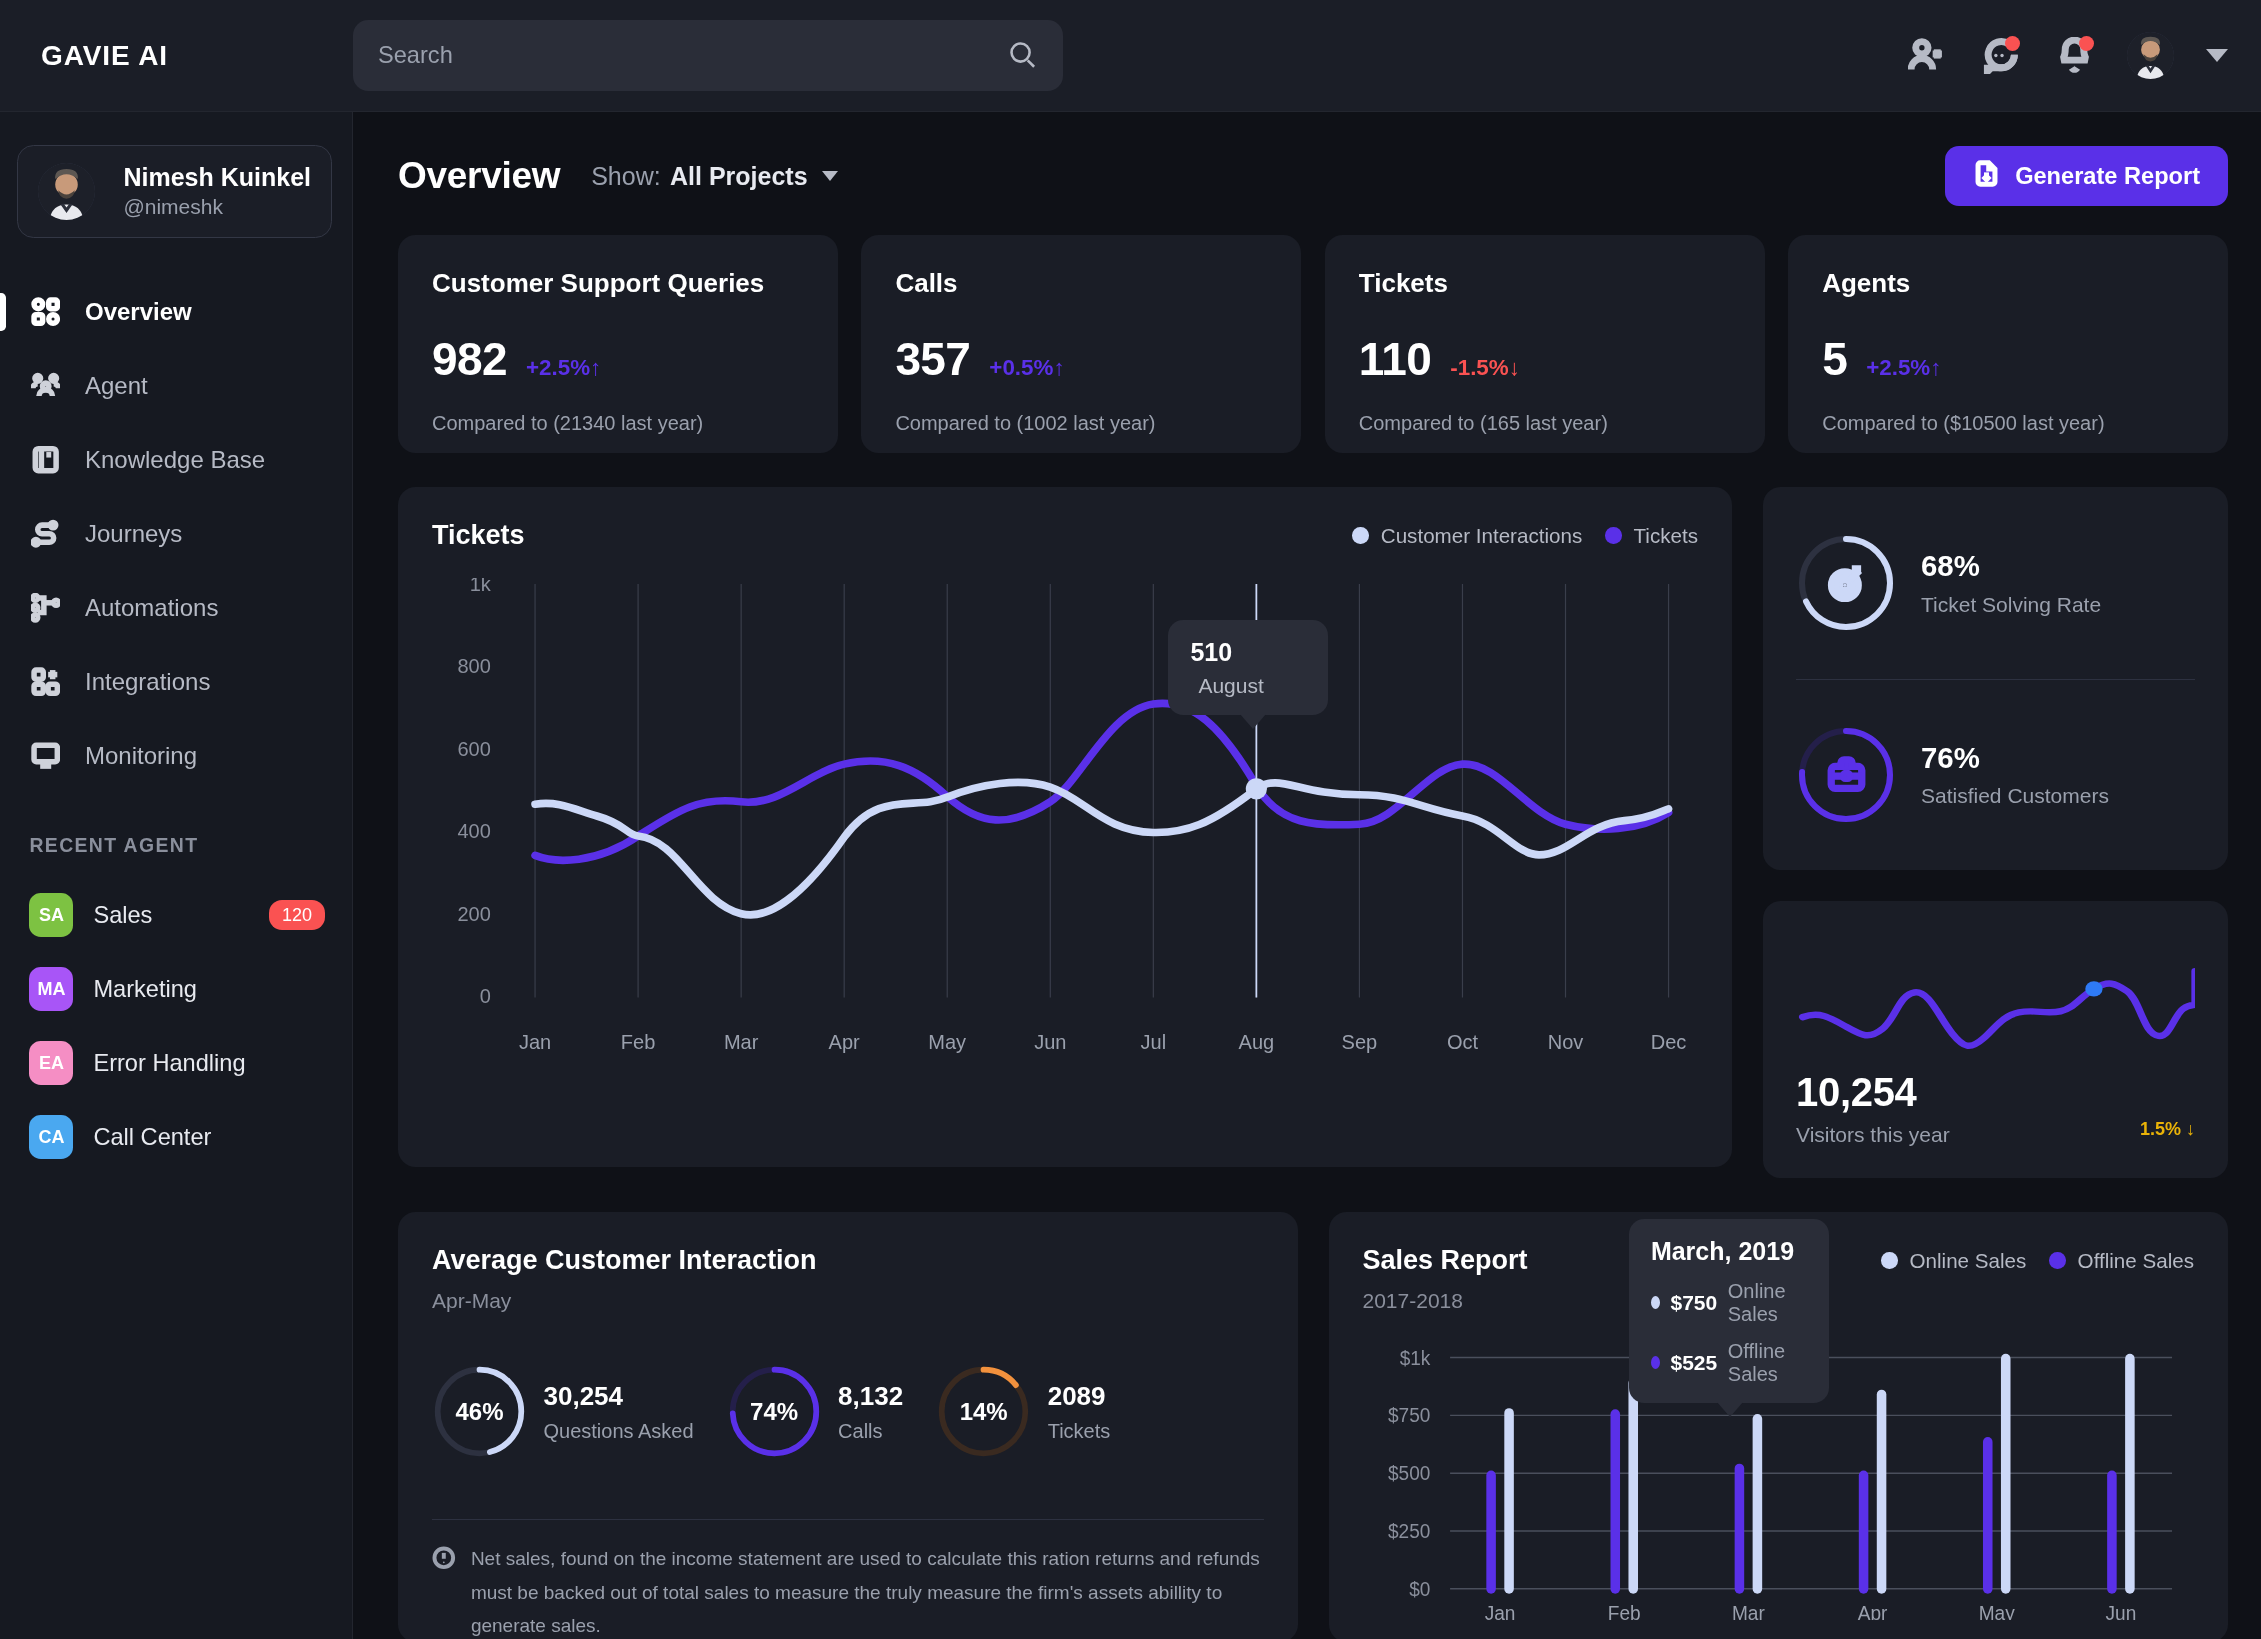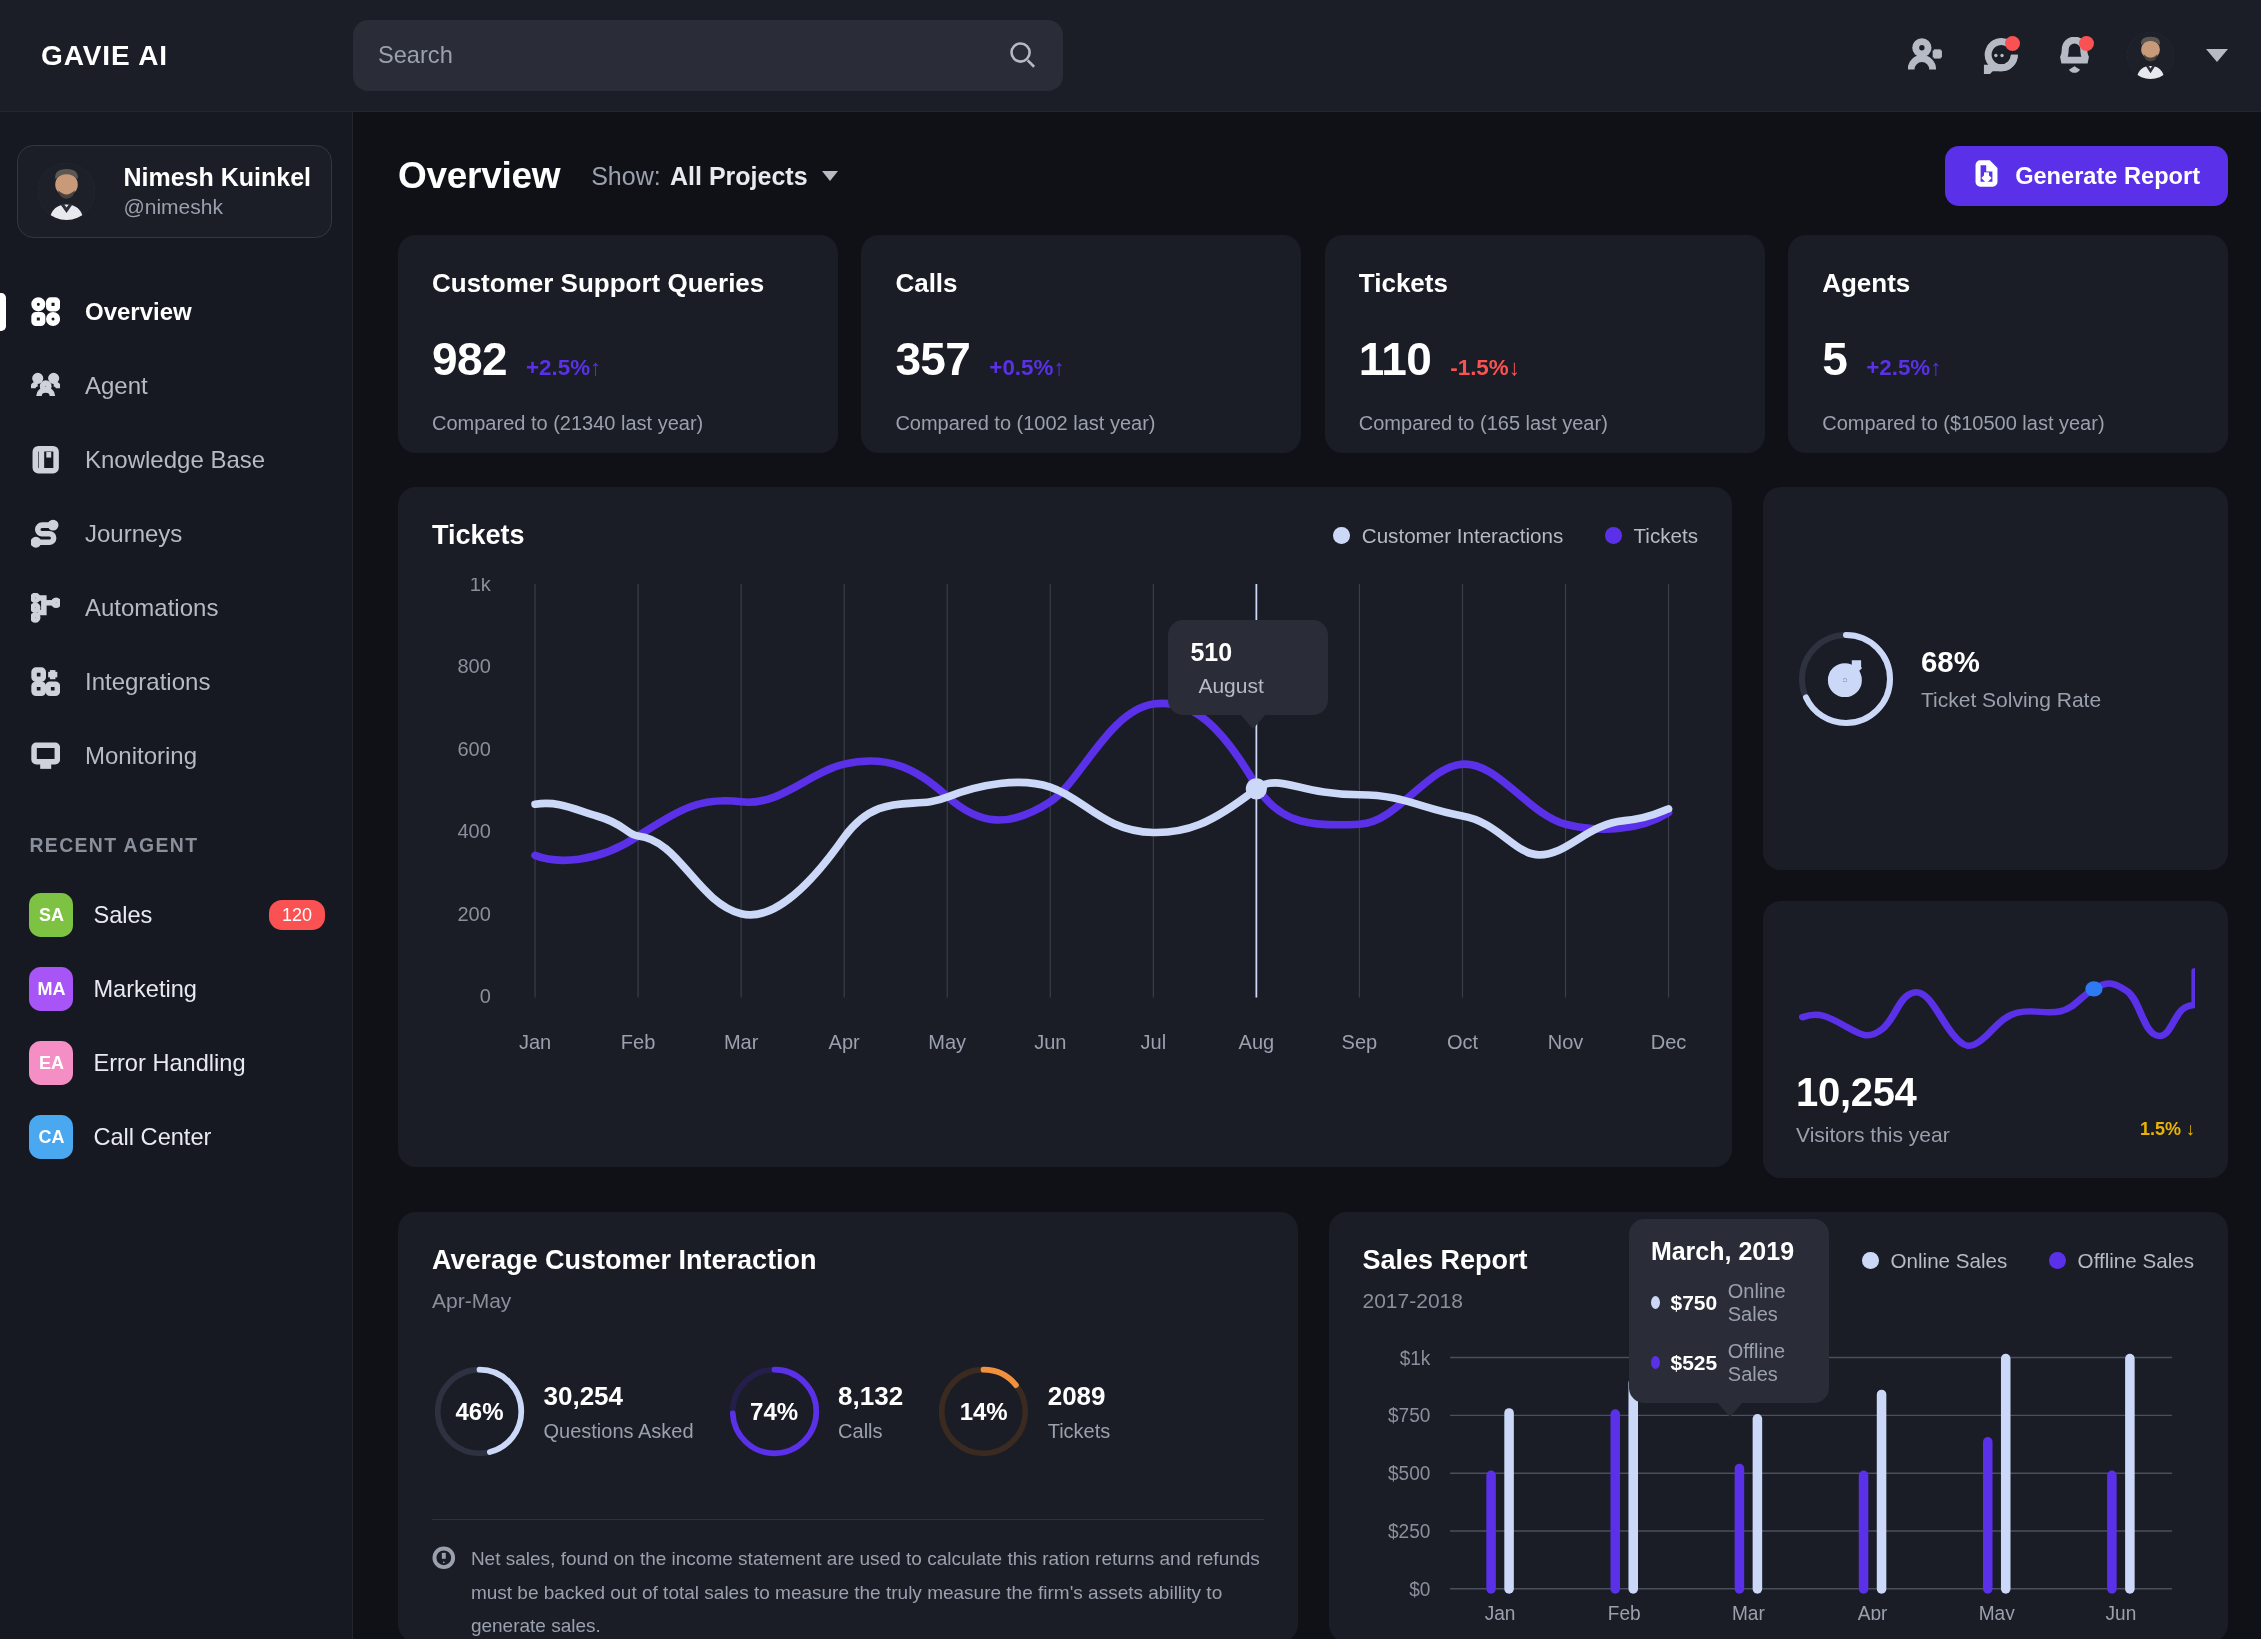--- a/index.html
+++ b/index.html
@@ -100,21 +100,21 @@
   .stat .sdelta { font-size: 22.4px; font-weight: 700; }
   .stat .sdelta.up { color: #5a30e8; }
   .stat .sdelta.down { color: #fa5252; }
   .stat .sc { margin-top: 26px; font-size: 20px; color: #9aa0ad; }
 
   
   .midrow { display: grid; grid-template-columns: 1334px 1fr; gap: 31px; margin-bottom: 34px; }
   .chartcard { padding: 33px 34px 21px 34px; height: 680px; position: relative; }
   .chart-head { display: flex; align-items: center; }
   .chart-title { font-size: 27px; font-weight: 700; }
-  .legend { margin-left: auto; display: flex; align-items: flex-end; gap: 42px; }
+  .legend { margin-left: auto; display: flex; align-items: flex-end; gap: 23px; }
   .lg { display: flex; align-items: center; gap: 11.8px; font-size: 20.6px; color: #b6bac5; }
   .dot { width: 16.5px; height: 16.5px; border-radius: 50%; }
 
   .plot { position: relative; margin-top: 27px; height: 536px; }
   .plot svg { position: absolute; inset: 0; width: 100%; height: 100%; }
 
   .rightcol { display: flex; flex-direction: column; gap: 31px; }
   .gaugecard { padding: 0 33px; height: 383px; display: flex; flex-direction: column; justify-content: center; }
   .grow { display: flex; align-items: center; gap: 25px; height: 191px; }
   .grow + .grow { border-top: 0.6px solid #2d3140; }
@@ -510,20 +510,40 @@
                       <circle cx="11" cy="13" r="4.4"></circle>
                       <circle cx="11" cy="13" r="1.1" fill="#ccd8f7"></circle>
                       <line x1="14" y1="10" x2="20" y2="4"></line>
                       <path d="M17.5 6.5V3h3.5"></path>
                     </svg>
                 </span>
               </div>
               <div>
                 <div class="gpct">68%</div>
                 <div class="glbl">Ticket Solving Rate</div>
+              </div>
+            </div>
+            <div class="grow">
+              <div class="gring">
+                <svg viewBox="0 0 100 100">
+                  <circle cx="50" cy="50" r="44" fill="none" stroke="#241f4a" stroke-width="6"></circle>
+                  <circle cx="50" cy="50" r="44" fill="none" stroke="#5a30e8" stroke-width="6" stroke-linecap="round" stroke-dasharray="210 276"></circle>
+                </svg>
+                <span class="gic">
+                  <svg viewBox="0 0 24 24" stroke="#5a30e8">
+                      <rect x="2.6" y="7" width="18.8" height="13.5" rx="2.4"></rect>
+                      <path d="M8.5 7V5a2 2 0 0 1 2-2h3a2 2 0 0 1 2 2v2"></path>
+                      <line x1="2.6" y1="13" x2="21.4" y2="13"></line>
+                      <rect x="10.2" y="11.4" width="3.6" height="3" rx="1"></rect>
+                    </svg>
+                </span>
+              </div>
+              <div>
+                <div class="gpct">76%</div>
+                <div class="glbl">Satisfied Customers</div>
               </div>
             </div>
           </div>
 
           <div class="card visitorcard">
             <div class="spark">
               <svg viewBox="0 0 600 240" preserveAspectRatio="none">
                 <path d="M10 150 C 35 140, 50 150, 75 166 C 100 182, 110 188, 130 170
                          C 150 152, 155 112, 178 108 C 200 104, 215 150, 235 178
                          C 252 202, 262 206, 282 186 C 300 168, 310 148, 335 142

